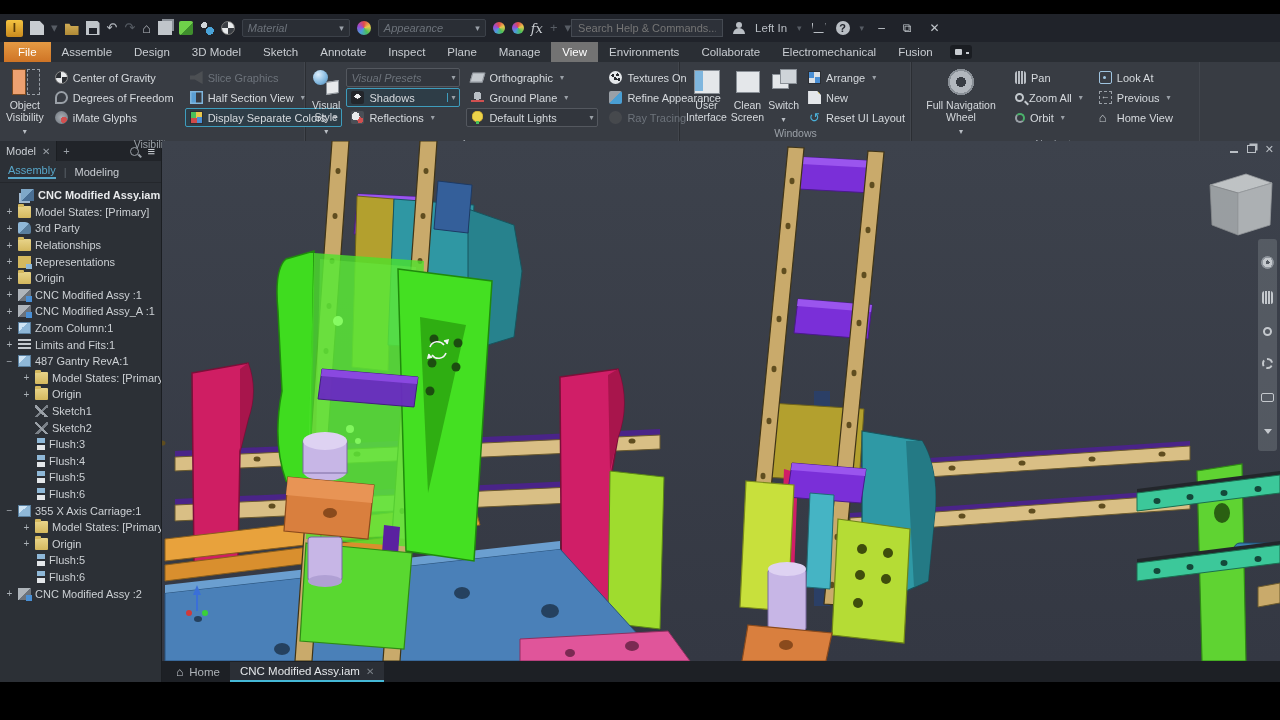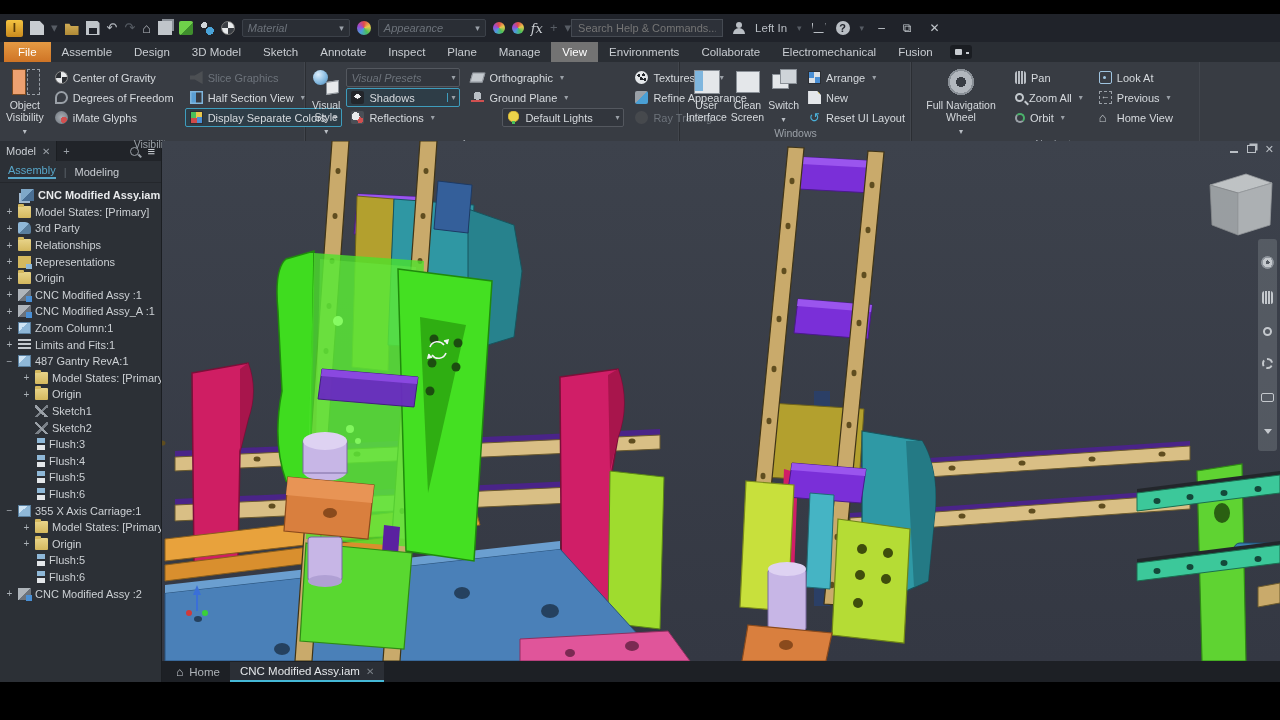--- a/index.html
+++ b/index.html
@@ -302,21 +302,21 @@
           <div class="sbtn">
             <span class="i i-ortho"></span>
             <span>Orthographic</span>
             <span class="car">▾</span>
           </div>
           <div class="sbtn">
             <span class="i i-ground"></span>
             <span>Ground Plane</span>
             <span class="car">▾</span>
           </div>
-          <div class="sbtn boxed" style="width:122px;margin-left:36px;">
+          <div class="sbtn boxed" style="width:132px;">
             <span class="i i-light"></span>
             <span>Default Lights</span>
             <span class="car" style="margin-left:auto;">▾</span>
           </div>
         </div>
         <div class="smallcol">
           <div class="sbtn">
             <span class="i i-tex"></span>
             <span>Textures On</span>
             <span class="car">▾</span>

